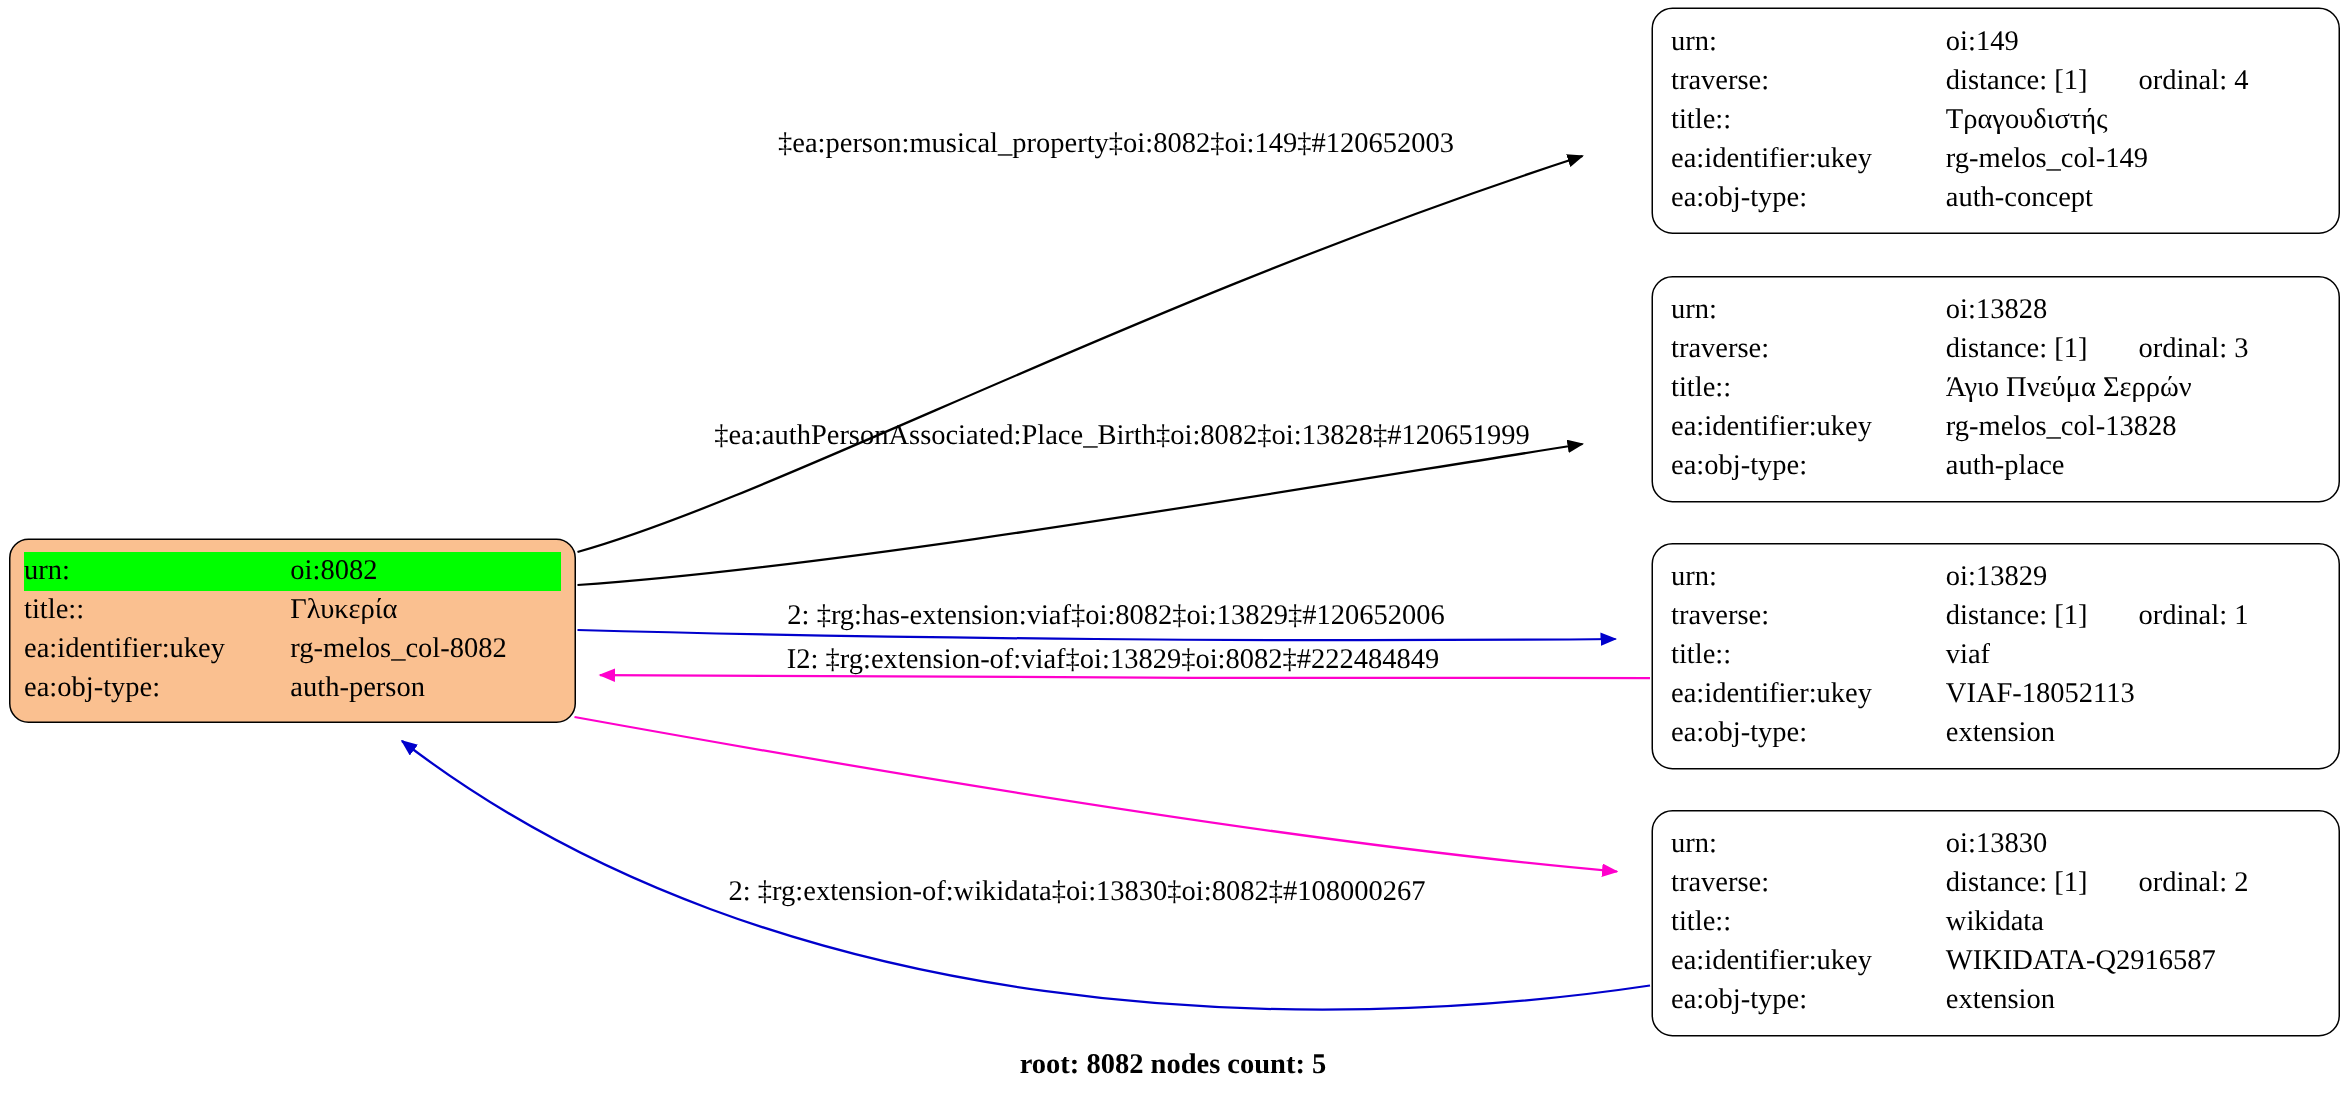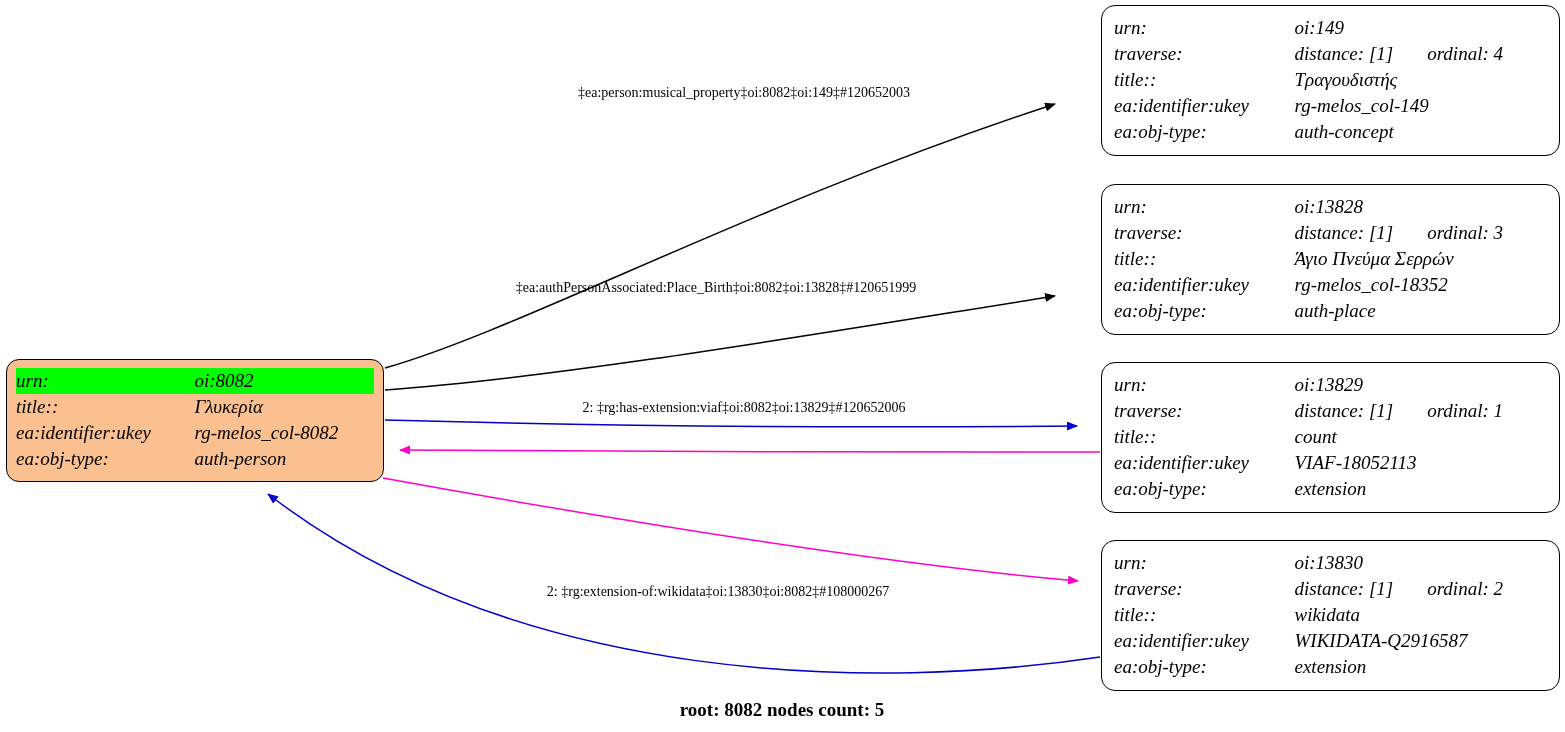--- a/index.html
+++ b/index.html
@@ -32,21 +32,20 @@
     padding: 9px 12px 10px 12px;
   }
   .node.root {
     background: #fac090;
     border-radius: 13px;
     padding: 8px 9px 9px 9px;
   }
   .node-table {
     border-collapse: collapse;
     width: 100%;
-    font-style: italic;
   }
   .node-table td {
     font-size: 19px;
     line-height: 1.0;
     color: #000000;
     padding: 3px 0 4px 0;
     white-space: nowrap;
     vertical-align: baseline;
   }
   .node-table td.k {
@@ -55,21 +54,21 @@
   .node.root .node-table td.k { padding-right: 8px; }
   .node-table tr.hl td {
     background: #00ff00;
   }
   .trav-wrap { display: inline-block; }
   .trav-gap { display: inline-block; width: 34px; }
 
   
   .elabel {
     position: absolute;
-    font-size: 14px;
+    font-size: 19px;
     line-height: 1;
     color: #000000;
     white-space: nowrap;
     transform: translateX(-50%);
   }
   .footer {
     position: absolute;
     font-size: 19px;
     color: #000000;
     white-space: nowrap;
@@ -168,21 +167,21 @@
       <tr>
         <td class="k">traverse:</td>
         <td class="v"><span class="trav-wrap">distance: [1]</span><span class="trav-gap"></span><span class="trav-wrap">ordinal: 3</span></td>
       </tr>
       <tr>
         <td class="k">title::</td>
         <td class="v">Άγιο Πνεύμα Σερρών</td>
       </tr>
       <tr>
         <td class="k">ea:identifier:ukey</td>
-        <td class="v">rg-melos_col-18352</td>
+        <td class="v">rg-melos_col-13828</td>
       </tr>
       <tr>
         <td class="k">ea:obj-type:</td>
         <td class="v">auth-place</td>
       </tr>
     </tbody>
       </table>
   </div>
 
   <div class="node" style="left:1101px; top:362px; width:459px;">
@@ -191,21 +190,21 @@
           <tr>
         <td class="k">urn:</td>
         <td class="v">oi:13829</td>
       </tr>
       <tr>
         <td class="k">traverse:</td>
         <td class="v"><span class="trav-wrap">distance: [1]</span><span class="trav-gap"></span><span class="trav-wrap">ordinal: 1</span></td>
       </tr>
       <tr>
         <td class="k">title::</td>
-        <td class="v">count</td>
+        <td class="v">viaf</td>
       </tr>
       <tr>
         <td class="k">ea:identifier:ukey</td>
         <td class="v">VIAF-18052113</td>
       </tr>
       <tr>
         <td class="k">ea:obj-type:</td>
         <td class="v">extension</td>
       </tr>
     </tbody>
@@ -234,23 +233,24 @@
       <tr>
         <td class="k">ea:obj-type:</td>
         <td class="v">extension</td>
       </tr>
     </tbody>
       </table>
   </div>
 
   <div class="elabel" style="left:744px; top:86px;">‡ea:person:musical_property‡oi:8082‡oi:149‡#120652003</div>
 
-  <div class="elabel" style="left:716px; top:281px;">‡ea:authPersonAssociated:Place_Birth‡oi:8082‡oi:13828‡#120651999</div>
+  <div class="elabel" style="left:748px; top:281px;">‡ea:authPersonAssociated:Place_Birth‡oi:8082‡oi:13828‡#120651999</div>
 
   <div class="elabel" style="left:744px; top:401px;">2: ‡rg:has-extension:viaf‡oi:8082‡oi:13829‡#120652006</div>
 
+  <div class="elabel" style="left:742px; top:430px;">I2: ‡rg:extension-of:viaf‡oi:13829‡oi:8082‡#222484849</div>
 
 
   <div class="elabel" style="left:718px; top:585px;">2: ‡rg:extension-of:wikidata‡oi:13830‡oi:8082‡#108000267</div>
 
   <div class="footer" style="left:782px; top:699px;">root: 8082 nodes count: 5</div>
 
 </div>
 
 </body></html>

